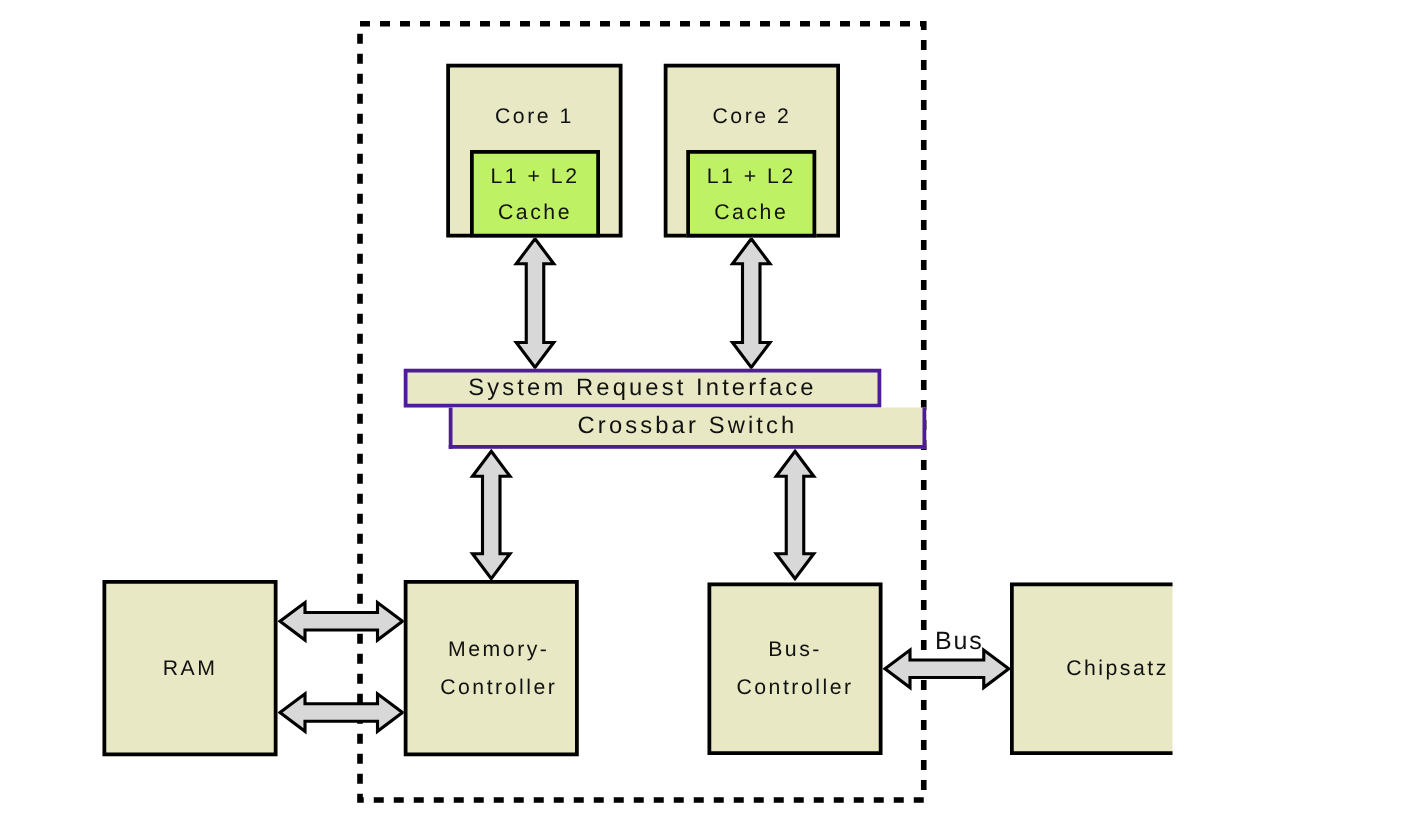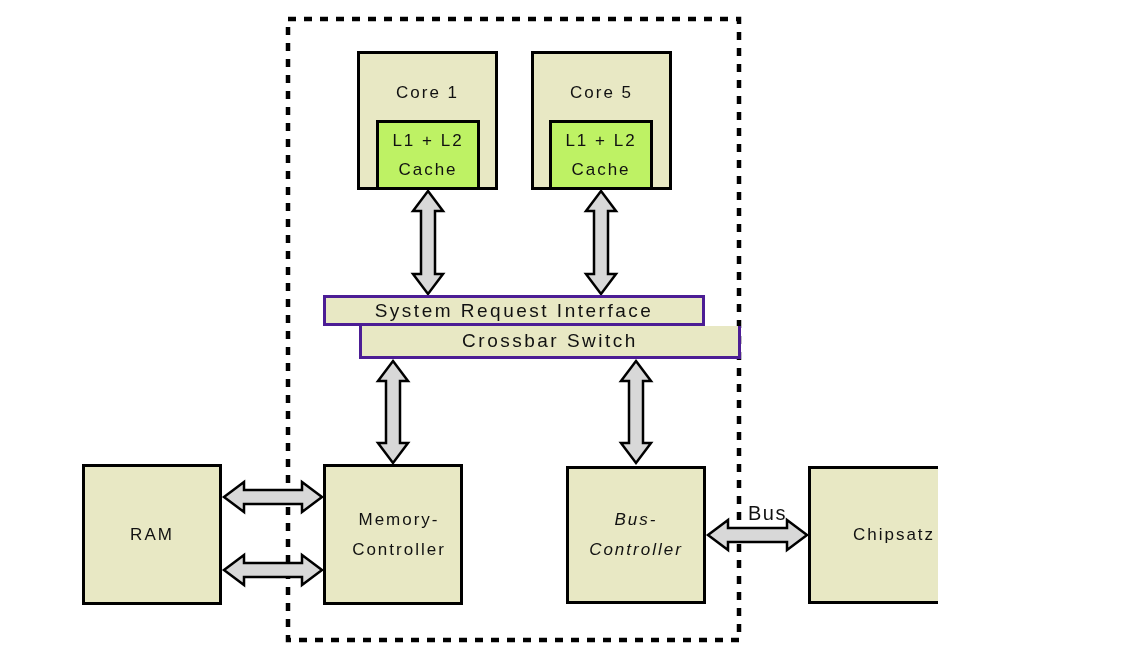--- a/index.html
+++ b/index.html
@@ -86,21 +86,21 @@
       <polygon points="981,568 998,561.5 998,574.5" fill="#000000"></polygon>
       <polygon points="1051,568 1034,561.5 1034,574.5" fill="#000000"></polygon>
     </g>
   </svg>
 
   <div class="box core" style="left:357px; top:51px; width:141px; height:139px;">
     <span>Core 1</span>
   </div>
 
   <div class="box core" style="left:531px; top:51px; width:141px; height:139px;">
-    <span>Core 5</span>
+    <span>Core 2</span>
   </div>
 
   <div class="box white" style="left:376px; top:120px; width:104px; height:70px; line-height:29px;">
     <span>L1 + L2</span>
     <span>Cache</span>
   </div>
 
   <div class="box white" style="left:549px; top:120px; width:104px; height:70px; line-height:29px;">
     <span>L1 + L2</span>
     <span>Cache</span>
@@ -116,21 +116,21 @@
 
   <div class="box" style="left:82px; top:464px; width:140px; height:141px;">
     <span>RAM</span>
   </div>
 
   <div class="box" style="left:323px; top:464px; width:140px; height:141px;padding-left:12px;">
     <span>Memory-</span>
     <span>Controller</span>
   </div>
 
-  <div class="box" style="left:566px; top:466px; width:140px; height:138px;font-style:italic;">
+  <div class="box" style="left:566px; top:466px; width:140px; height:138px;">
     <span>Bus-</span>
     <span>Controller</span>
   </div>
 
   <div class="box" style="left:808px; top:466px; width:172px; height:138px;">
     <span>Chipsatz</span>
   </div>
 
   <div class="floatlabel" style="left:748px; top:502px;">Bus</div>
   <div class="floatlabel" style="left:994px; top:462px;">I/O</div>

